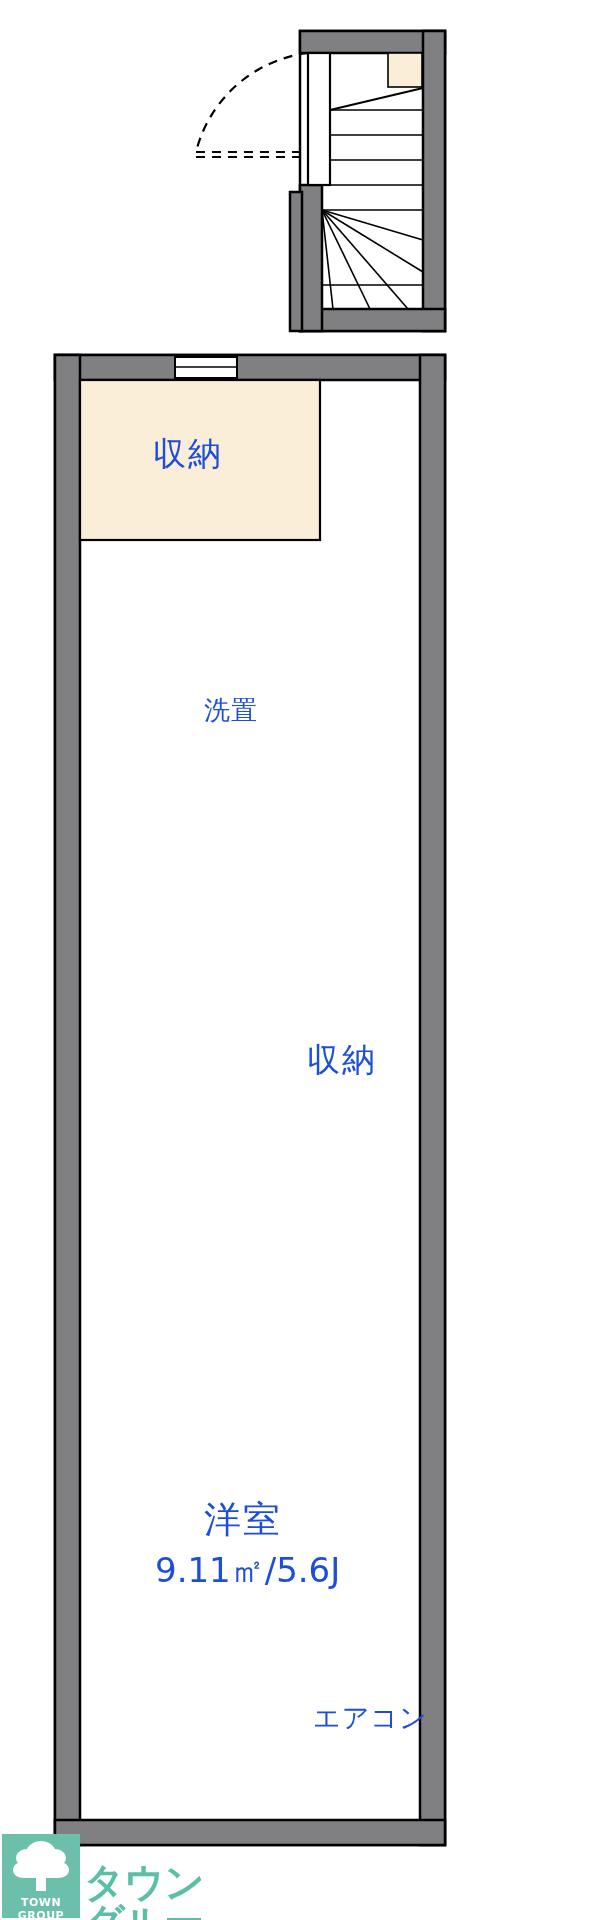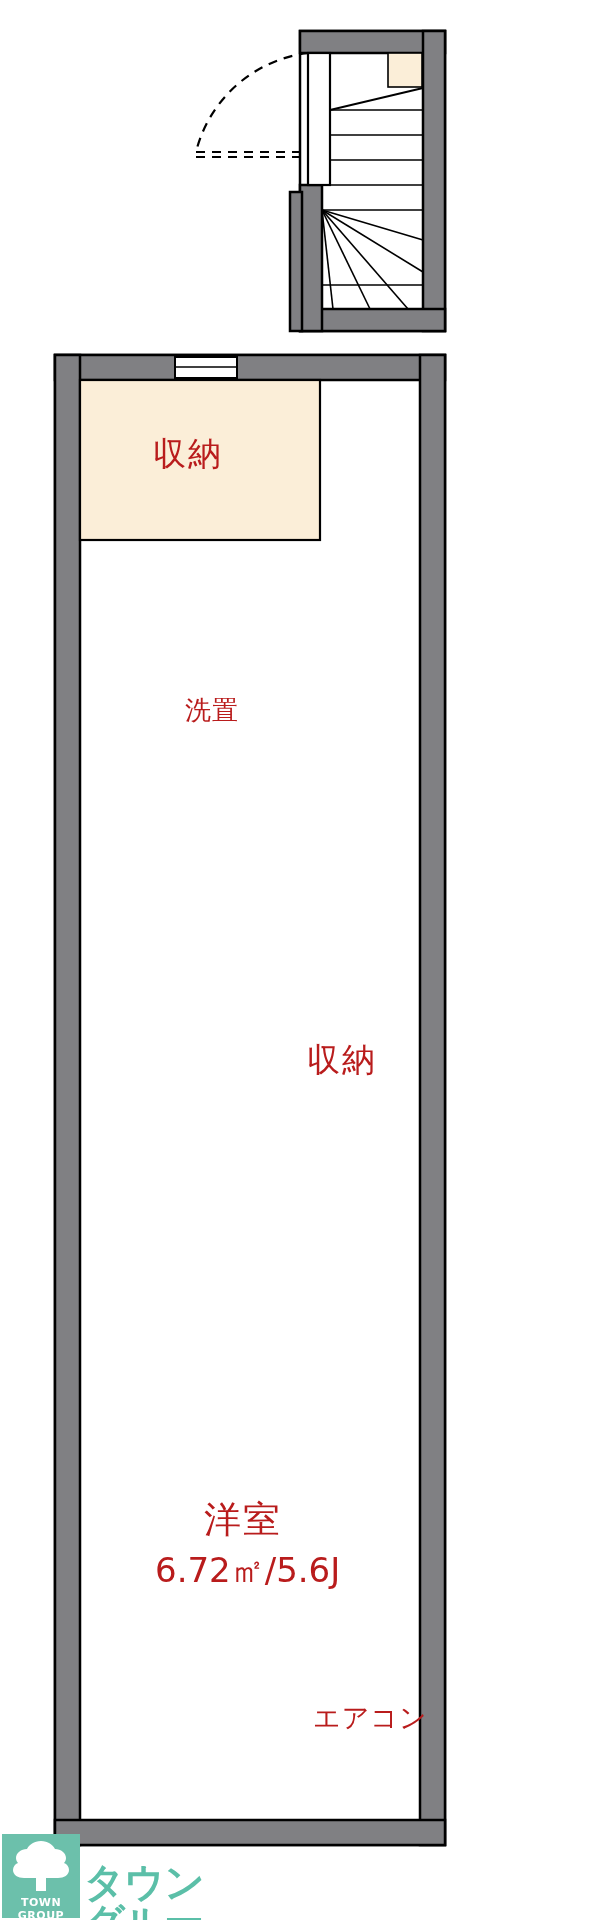--- a/index.html
+++ b/index.html
@@ -1,23 +1,23 @@
 <!DOCTYPE html>
 <html><head>
 <meta charset="utf-8">
 <style>
   html,body{margin:0;padding:0;background:#ffffff;}
   body{width:604px;height:1920px;position:relative;overflow:hidden;
        font-family:"DejaVu Sans","Liberation Sans",sans-serif;}
   #plan{position:absolute;left:0;top:0;width:604px;height:1920px;}
-  .lbl{position:absolute;color:#b91c1c;white-space:nowrap;line-height:1;}
+  .lbl{position:absolute;color:#1d4ed8;white-space:nowrap;line-height:1;}
   .roomname{font-size:37px;letter-spacing:2px;}
   .roomarea{font-size:34px;letter-spacing:0px;}
   .sunken{font-size:33px;letter-spacing:2px;}
-  .smalljp{font-size:26px;letter-spacing:1px;}
+  .smalljp{font-size:26px;letter-spacing:1px;margin-left:19px;}
   .aircon{font-size:27px;letter-spacing:1px;}
   
   #logo{position:absolute;left:0;bottom:0;width:232px;height:96px;}
   .logo-sq{position:absolute;left:2px;top:10px;width:78px;height:84px;background:#6cc0ab;}
   .logo-tree{position:absolute;left:10px;top:14px;width:62px;height:56px;}
   .logo-tg{position:absolute;left:4px;top:72px;width:74px;text-align:center;
            color:#ffffff;font-size:11px;font-weight:bold;letter-spacing:.5px;}
   .logo-tag{position:absolute;left:86px;top:22px;color:#7fc9b8;font-size:13px;letter-spacing:1px;}
   .logo-main{position:absolute;left:84px;top:38px;color:#5bbfa8;font-size:40px;
              font-weight:bold;letter-spacing:-1px;line-height:1;}
@@ -261,21 +261,21 @@
 
 
 <div class="lbl sunken" style="left:153px;top:437px;">収納</div>
 
 <div class="lbl smalljp" style="left:185px;top:697px;">洗置</div>
 
 <div class="lbl sunken" style="left:307px;top:1043px;">収納</div>
 
 <div class="lbl roomname" style="left:204px;top:1501px;">洋室</div>
 
-<div class="lbl roomarea" style="left:155px;top:1553px;">6.72㎡/5.6J</div>
+<div class="lbl roomarea" style="left:155px;top:1553px;">9.11㎡/5.6J</div>
 
 <div class="lbl aircon" style="left:313px;top:1704px;">エアコン</div>
 
 
 <div id="logo">
   <div class="logo-sq"></div>
   <svg class="logo-tree" viewBox="0 0 62 56">
     <path fill="#ffffff" d="M31 3c-7 0-12 4-14 8-6 0-11 4-11 9 0 2 1 4 2 5-3 1-5 4-5 7 0 5 5 8 11 8h12v13h10V40h12c6 0 11-3 11-8 0-3-2-6-5-7 1-1 2-3 2-5 0-5-5-9-11-9-2-4-7-8-14-8z"></path>
   </svg>
   <div class="logo-tg">TOWN GROUP</div>

